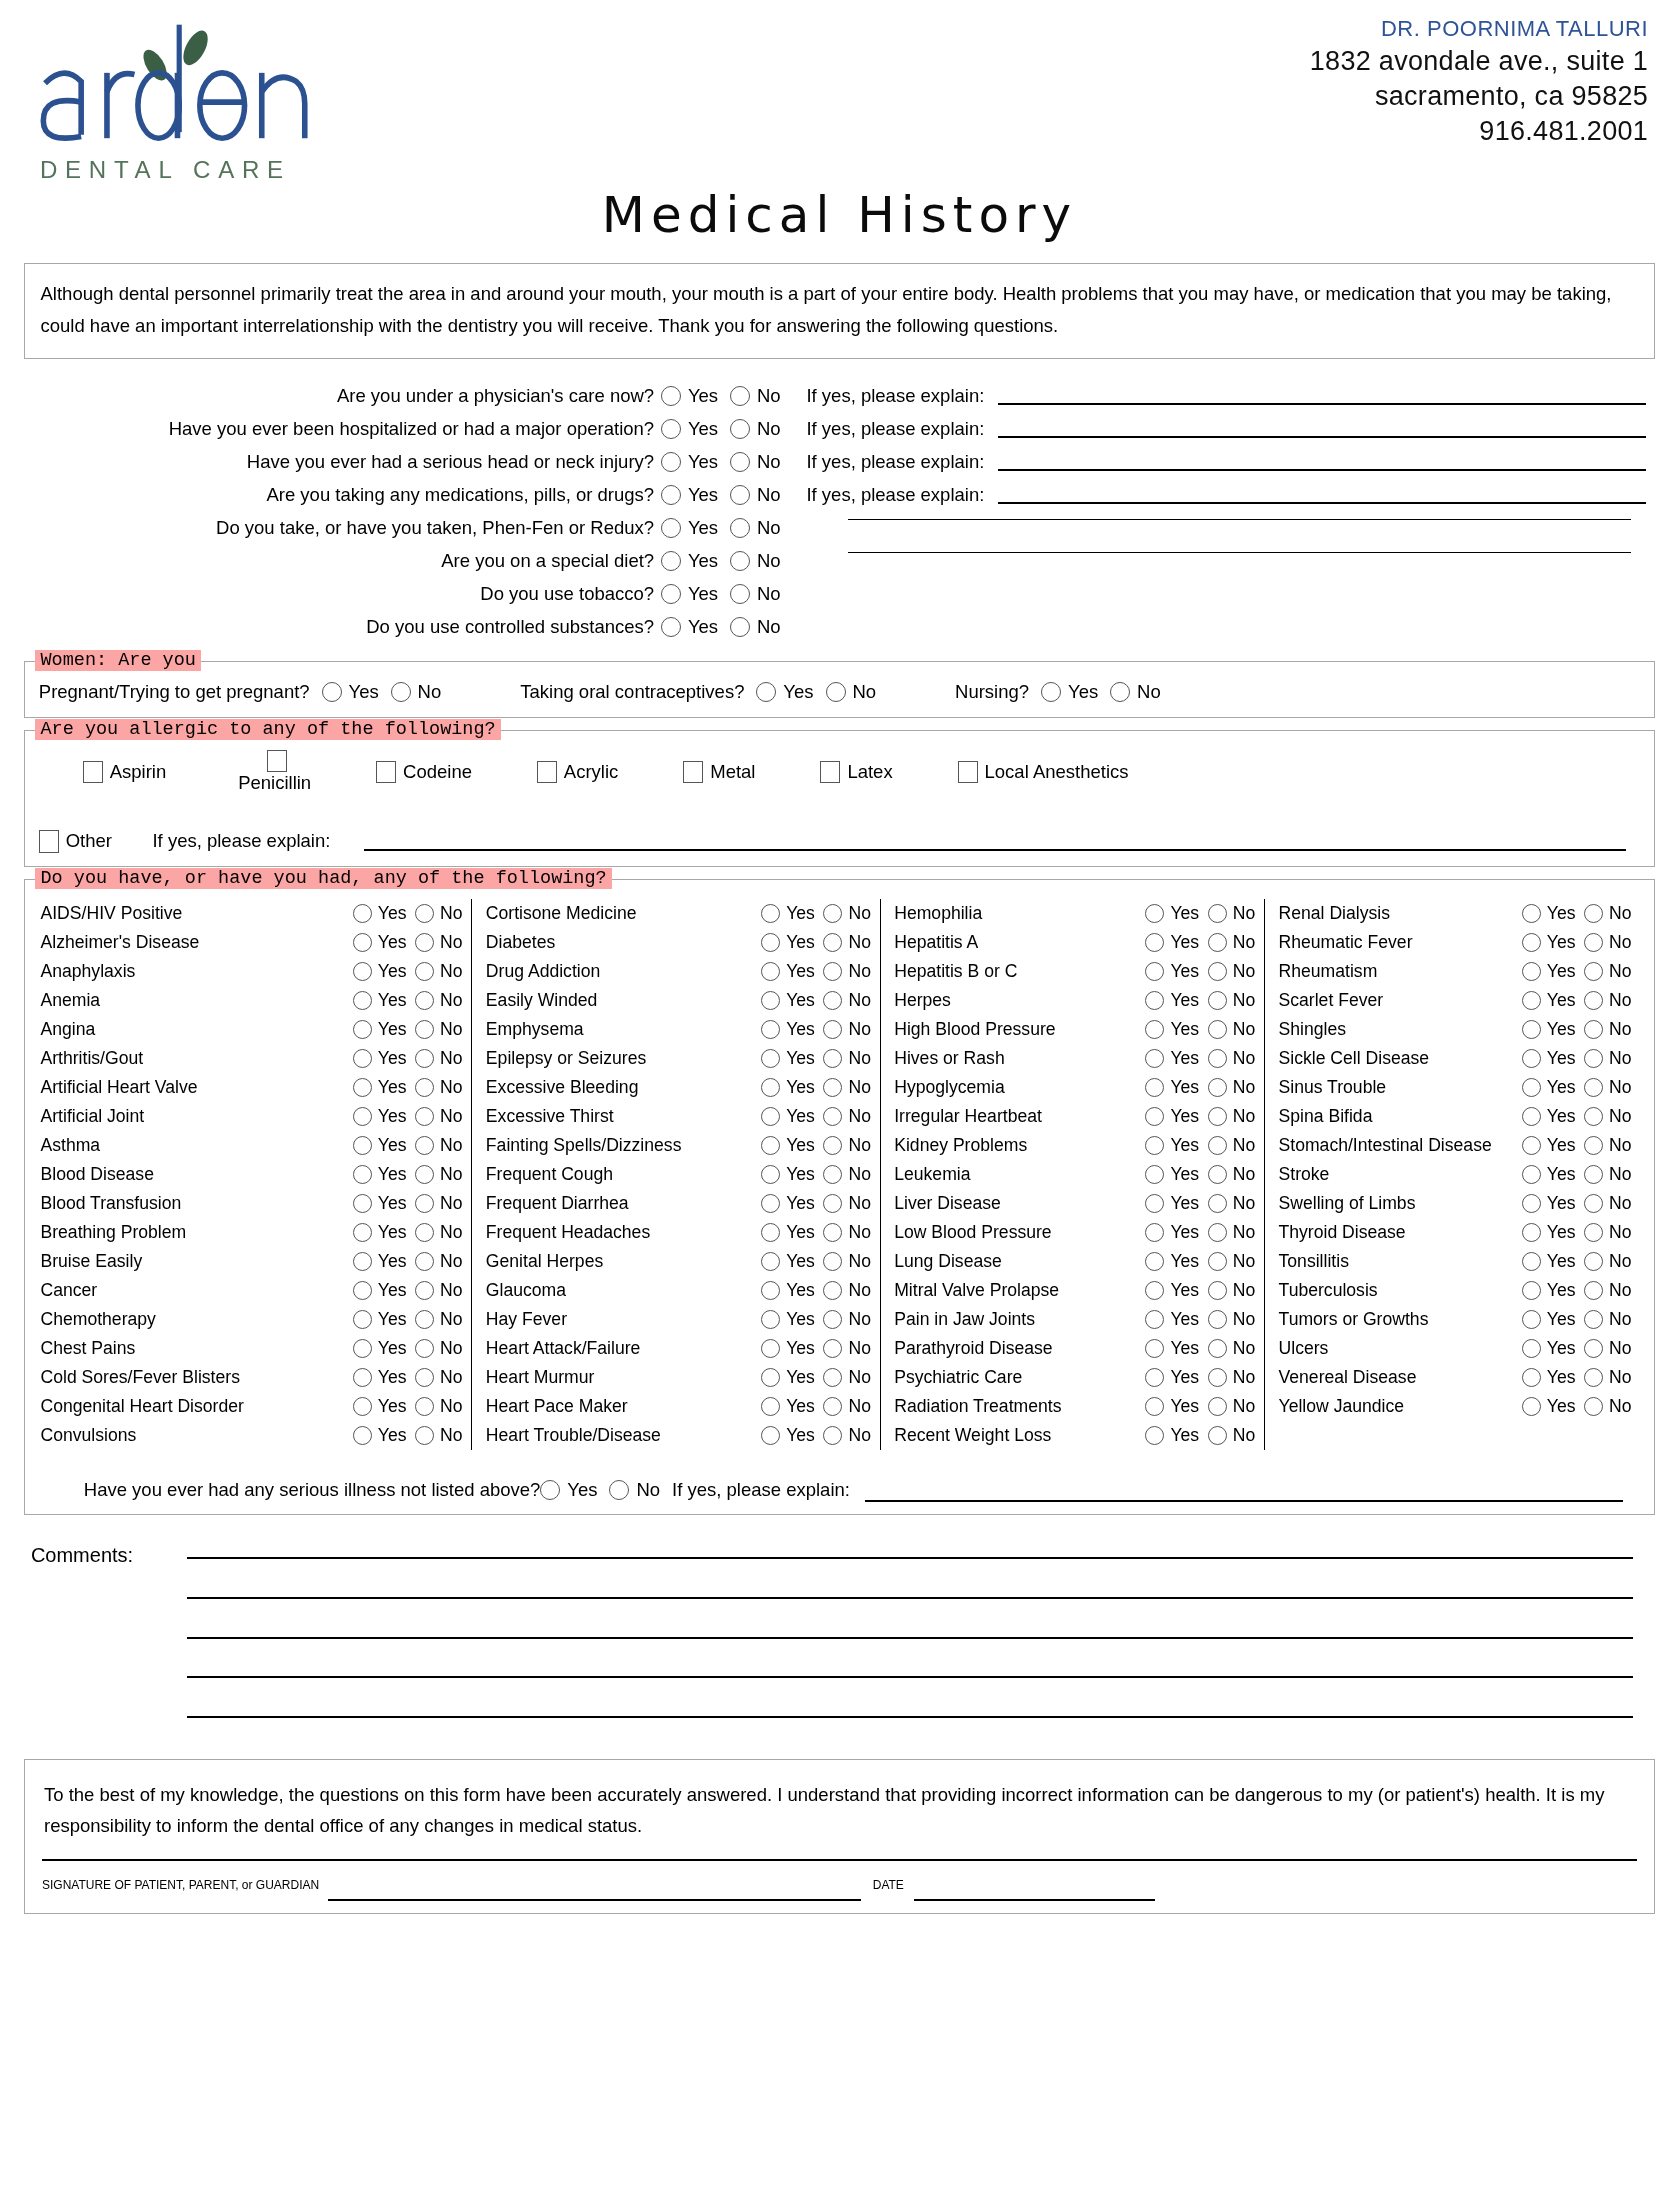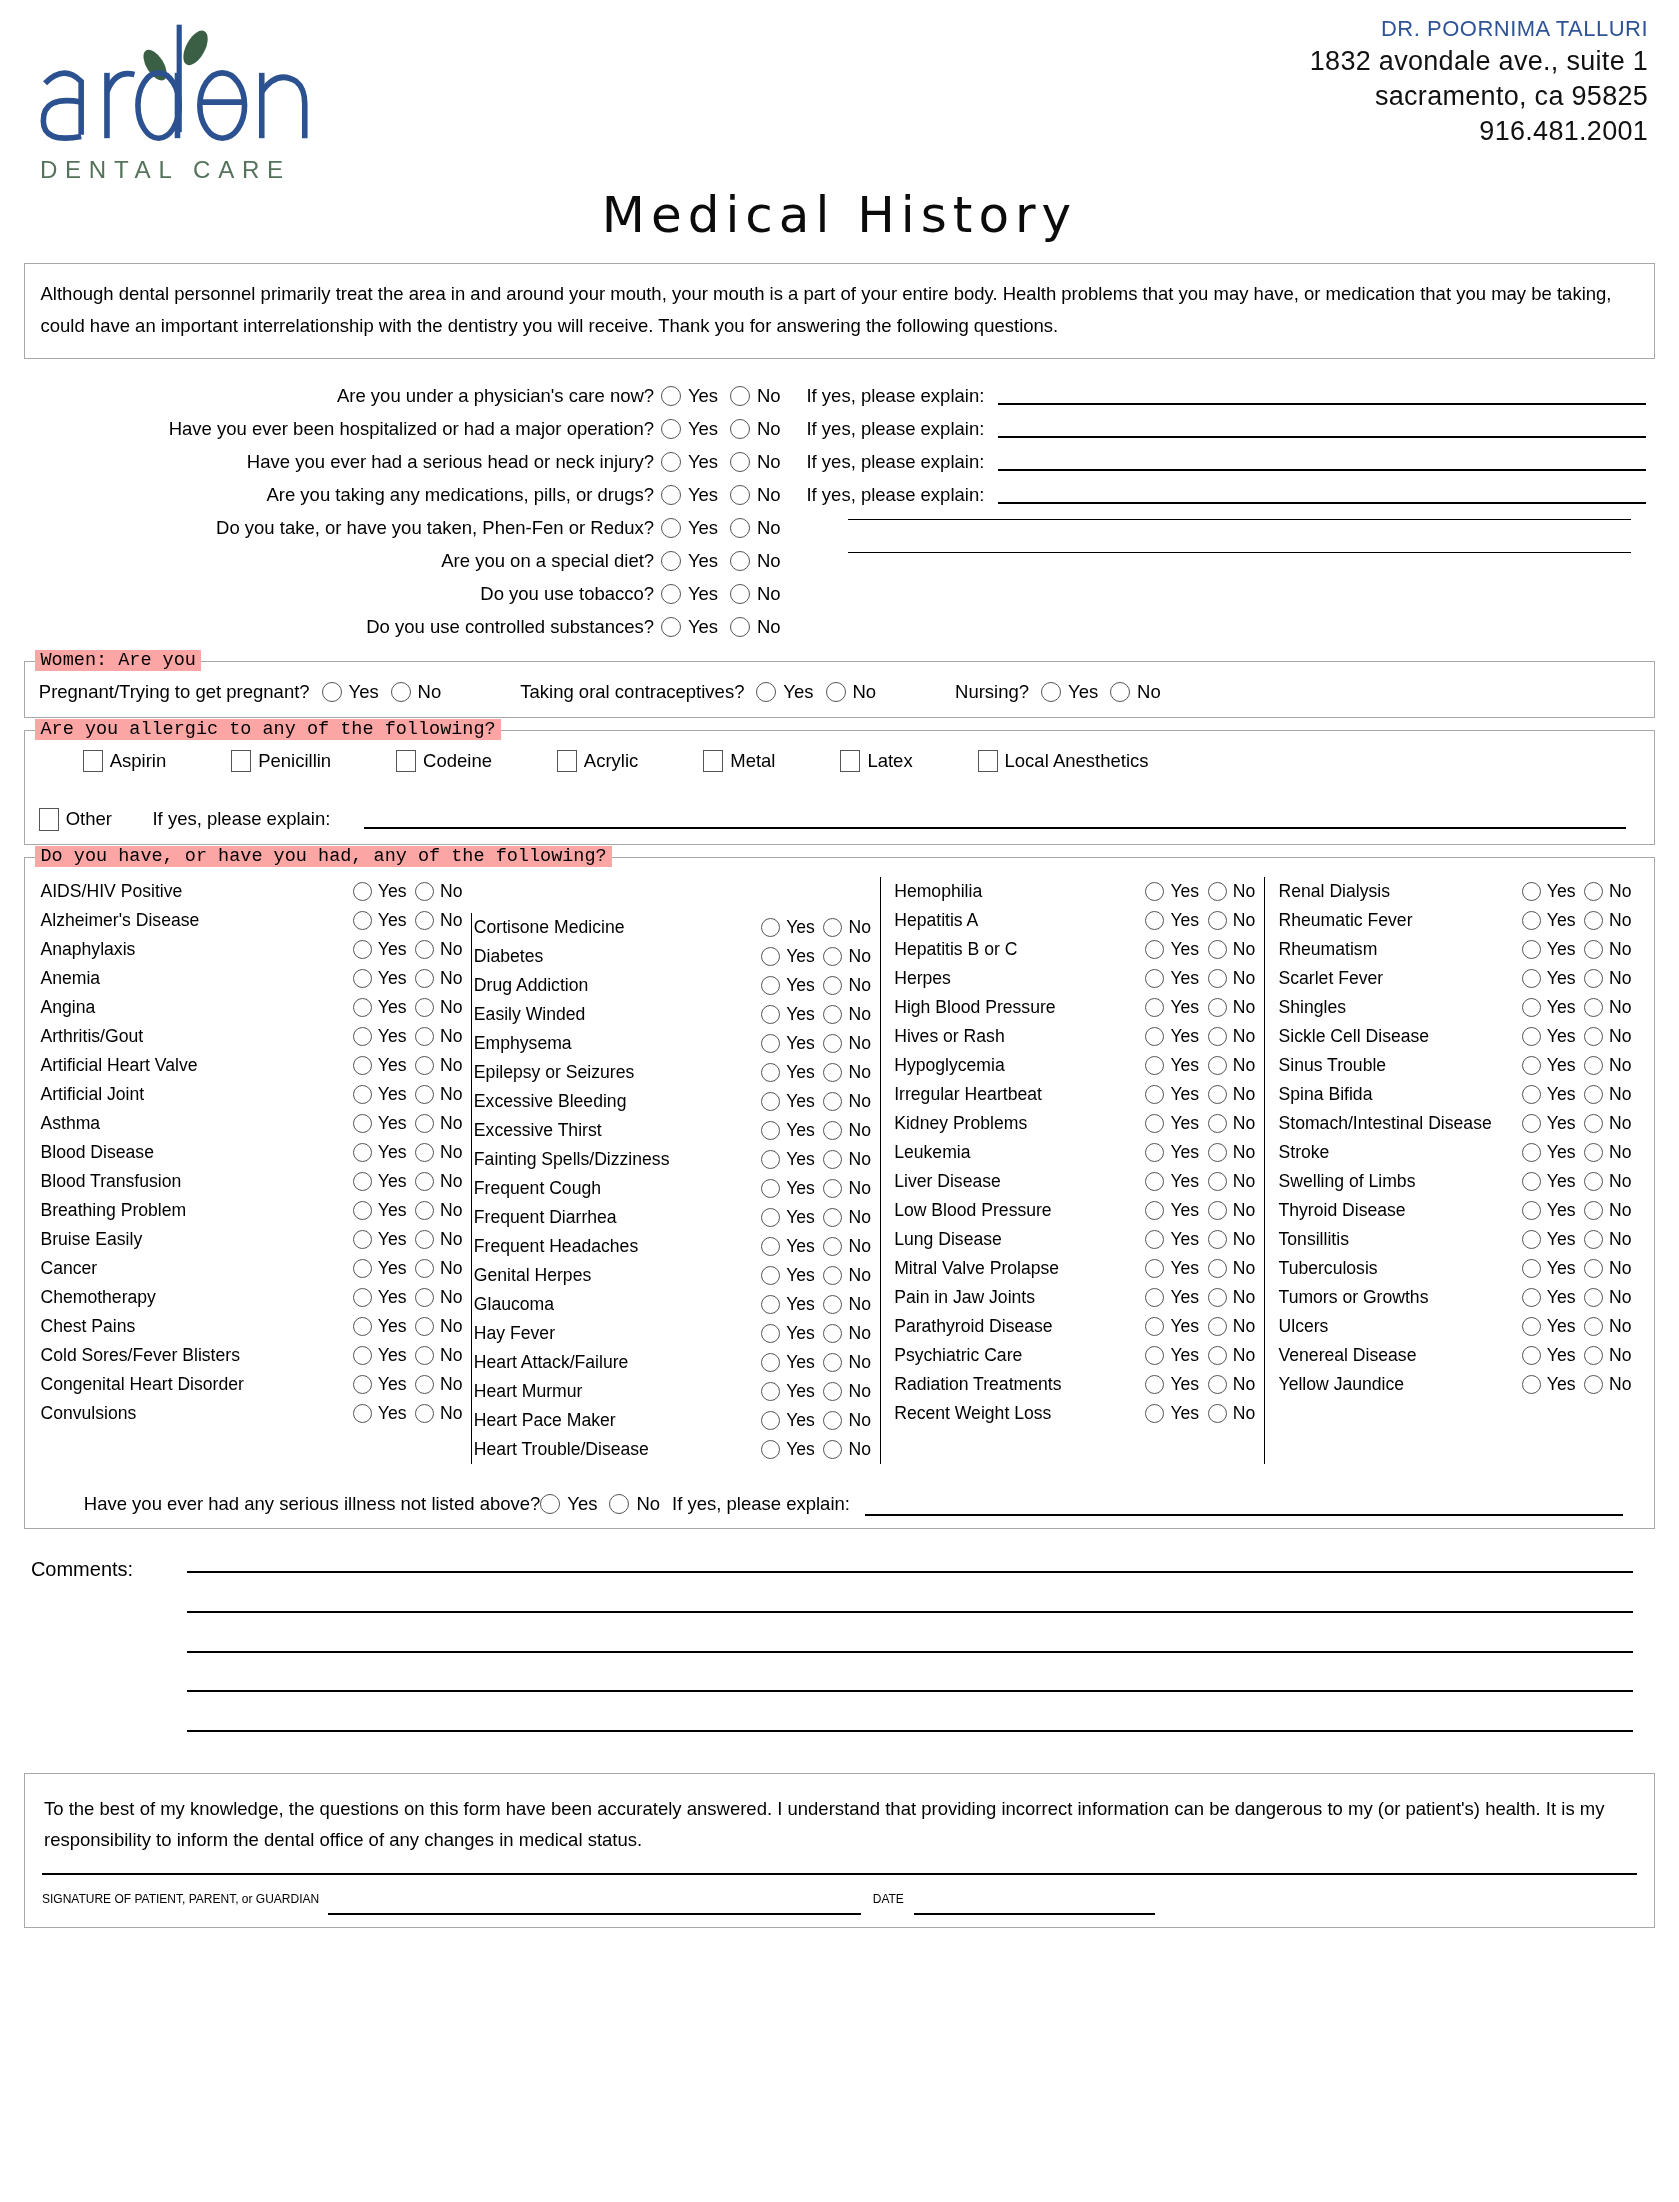--- a/index.html
+++ b/index.html
@@ -262,21 +262,21 @@
       </div>
   </div>
 
   <div class="grp">
     <span class="legend">Are you allergic to any of the following?</span>
     <div class="inline-row" id="allergy-row" style="justify-content:flex-start;padding-left:44px;">
         <span class="rw" style="margin-right: 53px;">
           <span class="chk"></span>
           <span class="t">Aspirin</span>
         </span>
-        <span class="rw" style="margin-right: 53px;">
+        <span class="rw" style="margin-right: 53px; flex-direction: column;">
           <span class="chk"></span>
           <span class="t">Penicillin</span>
         </span>
         <span class="rw" style="margin-right: 53px;">
           <span class="chk"></span>
           <span class="t">Codeine</span>
         </span>
         <span class="rw" style="margin-right: 53px;">
           <span class="chk"></span>
           <span class="t">Acrylic</span>
@@ -549,21 +549,21 @@
                 <span class="radio"></span>
                 <span class="t">Yes</span>
               </span>
               <span class="rw">
                 <span class="radio"></span>
                 <span class="t">No</span>
               </span>
             </span>
           </div>
         </div>
-        <div class="cond-col" style="flex: 0 0 25.5%; padding-left: 0; margin-top: 36px;">
+        <div class="cond-col" style="flex: 0 0 25.5%; padding-left: 12px;">
           <div class="cond-row">
             <span class="cond-name">Cortisone Medicine</span>
             <span class="cond-ans">
               <span class="rw">
                 <span class="radio"></span>
                 <span class="t">Yes</span>
               </span>
               <span class="rw">
                 <span class="radio"></span>
                 <span class="t">No</span>

